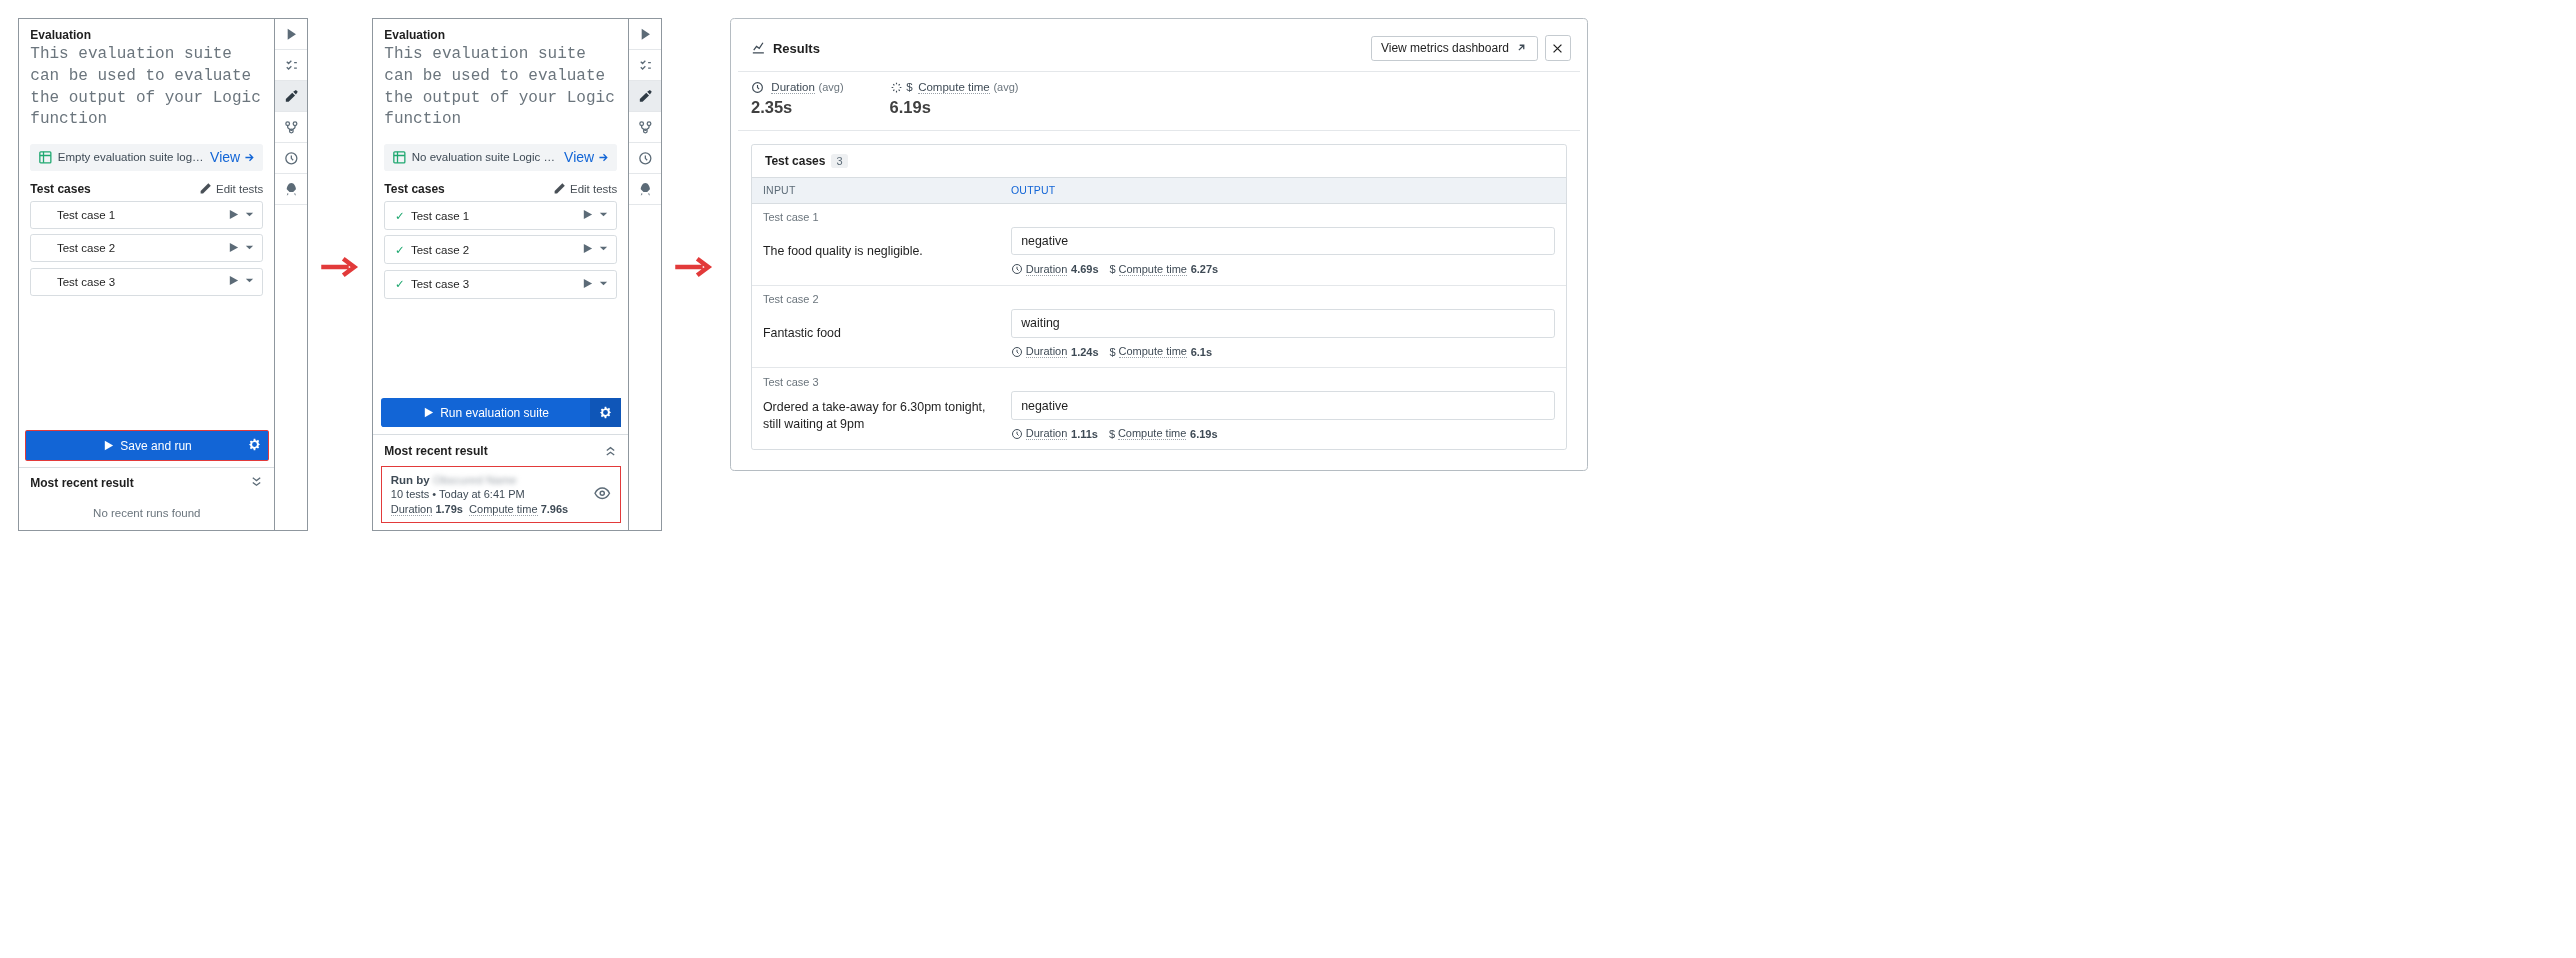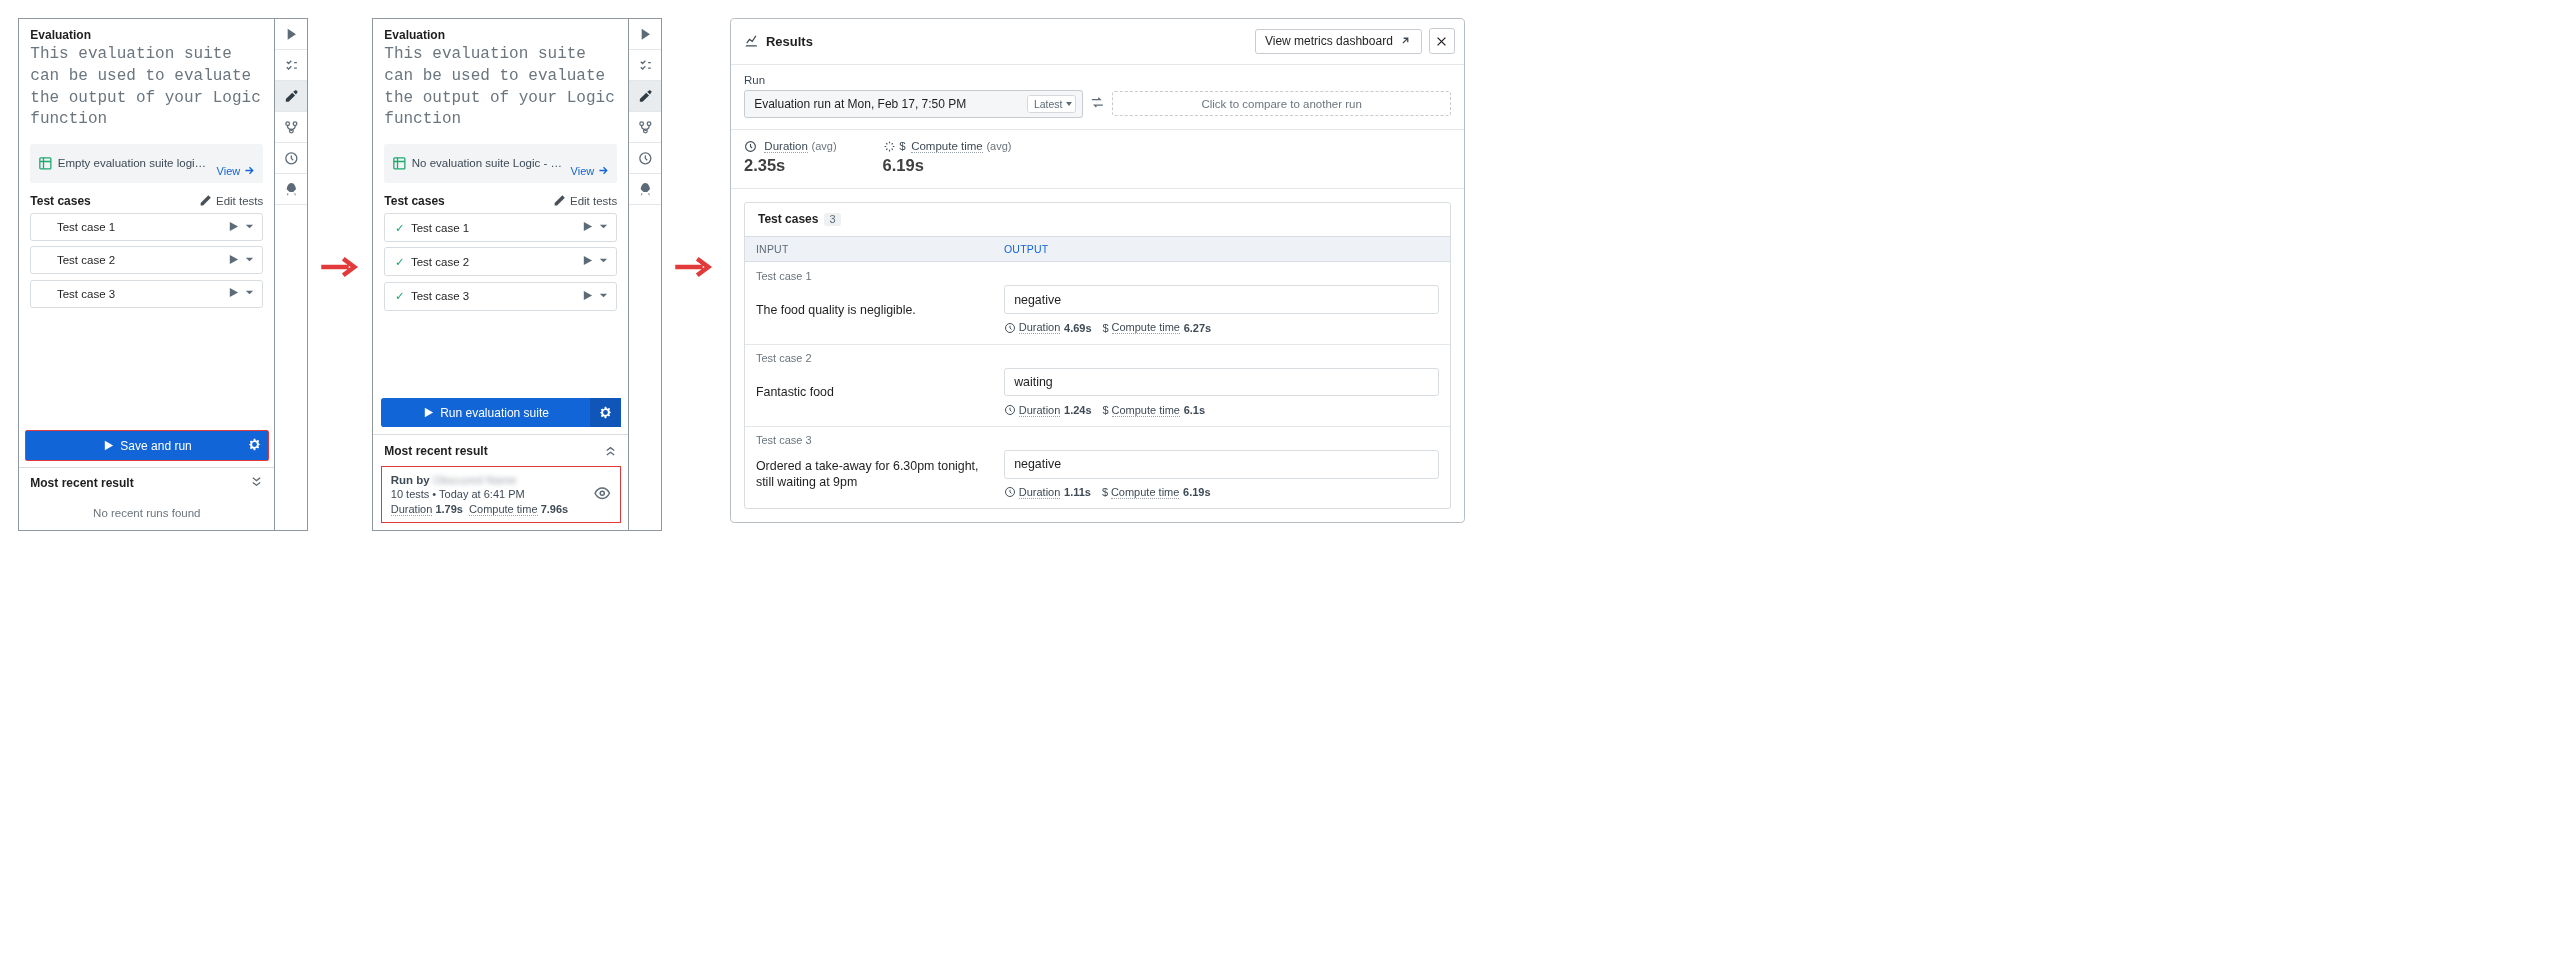--- a/index.html
+++ b/index.html
@@ -49,21 +49,21 @@
   margin: 5.5px 11px 0 11px;
   background: #f2f4f6;
   border-radius: 2.8px;
   padding: 5.5px 7.3px;
   display: flex;
   align-items: center;
   font-size: 11.5px;
 }
 .suite-chip .chip-icon { width:14.7px; height:14.7px; margin-right:5.5px; color:#1fa870; flex-shrink:0;}
 .suite-chip .chip-label { flex: 1; white-space: nowrap; overflow: hidden; text-overflow: ellipsis; color:#3e4a55;}
-.suite-chip .view-link { color: #1265d6; font-size: 11px; margin-left: 5.5px; display:flex; align-items:center;margin-top:15px;}
+.suite-chip .view-link { color: #1265d6; font-size: 14px; margin-left: 5.5px; display:flex; align-items:center;}
 
 .test-header {
   padding: 11px 11px 5.5px 11px;
   display: flex;
   justify-content: space-between;
   align-items: center;
   font-weight: 600;
 }
 .edit-tests { font-weight: 400; color: #495057; font-size: 11.5px; display:flex; align-items:center; cursor:pointer;}
 .edit-tests svg { width:13px; height:13px; margin-right:3.7px; }
@@ -140,23 +140,23 @@
 .recent-card .eye { color:#5c6b77; }
 
 
 .arrow-wrap { width: 64px; display:flex; align-items:center; justify-content:center; margin-top:238px;}
 .arrow-wrap svg { width:39px; height:22px; }
 
 
 .results-panel {
   border: 0.9px solid #b5bcc2;
   border-radius: 4.6px;
-  width: 735px;
+  width: 858px;
   margin-left: 3.7px;
-  padding: 0;
+  padding: 7px;
   background: #fff;
 }
 .results-header {
   padding: 9.2px 9.2px 9.2px 13px;
   display: flex;
   align-items: center;
   border-bottom: 0.9px solid #e4e7ea;
 }
 .results-header .chart-icon { margin-right: 7.3px; color:#3e4a55;}
 .results-header .title { font-weight: 600; flex:1; font-size:13px;}
@@ -517,35 +517,20 @@
           <path d="M6 10l6-6M7 4h5v5"></path>
         </svg>
     </div>
     <div class="close-btn">
       <svg viewBox="0 0 14 14" width="11" height="11" stroke="currentColor" stroke-width="1.6">
           <path d="M2 2l10 10M12 2L2 12"></path>
         </svg>
     </div>
   </div>
 
-  <div class="run-section">
-    <div class="run-label">Run</div>
-    <div class="run-row">
-      <div class="run-select">
-        <span class="rs-label">Evaluation run at Mon, Feb 17, 7:50 PM</span>
-        <span class="latest-badge">Latest</span>
-      </div>
-      <span class="compare-icon">
-        <svg viewBox="0 0 16 16" width="14.7" height="14.7" fill="none" stroke="currentColor" stroke-width="1.4">
-            <path d="M2 5h9l-2-2M14 11H5l2 2"></path>
-          </svg>
-      </span>
-      <div class="compare-box">Click to compare to another run</div>
-    </div>
-  </div>
 
   <div class="metrics-row">
     <div class="metric">
       <div class="m-head">
         <svg viewBox="0 0 16 16" fill="none" stroke="currentColor" stroke-width="1.4">
             <circle cx="8" cy="8" r="6"></circle>
             <path d="M8 5v3l2 2"></path>
           </svg>
         <span class="dotted">Duration</span>
         <span class="avg">(avg)</span>

